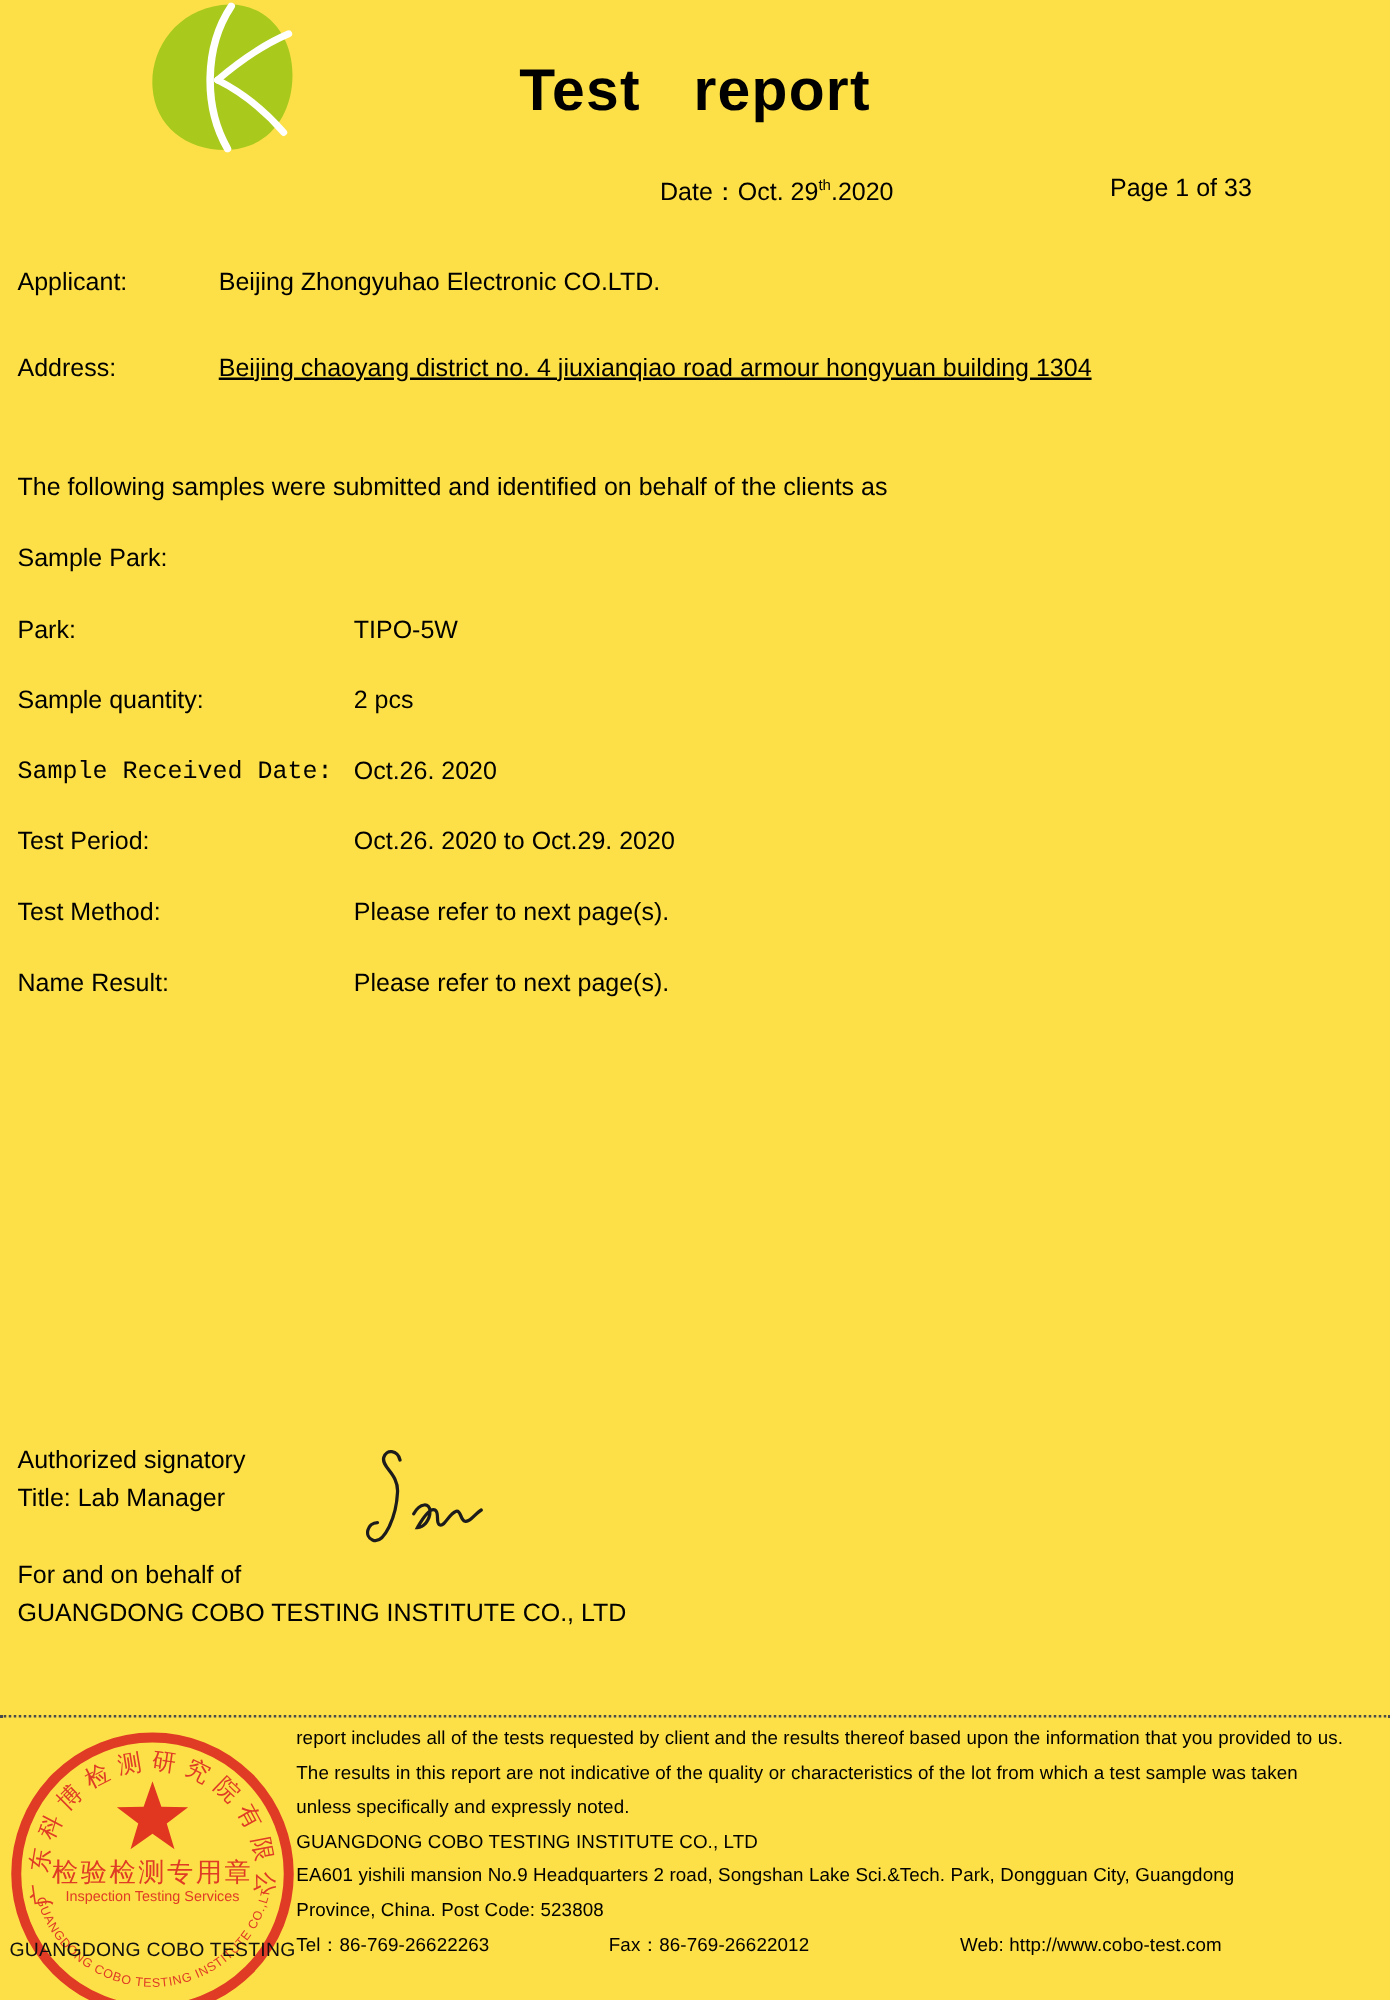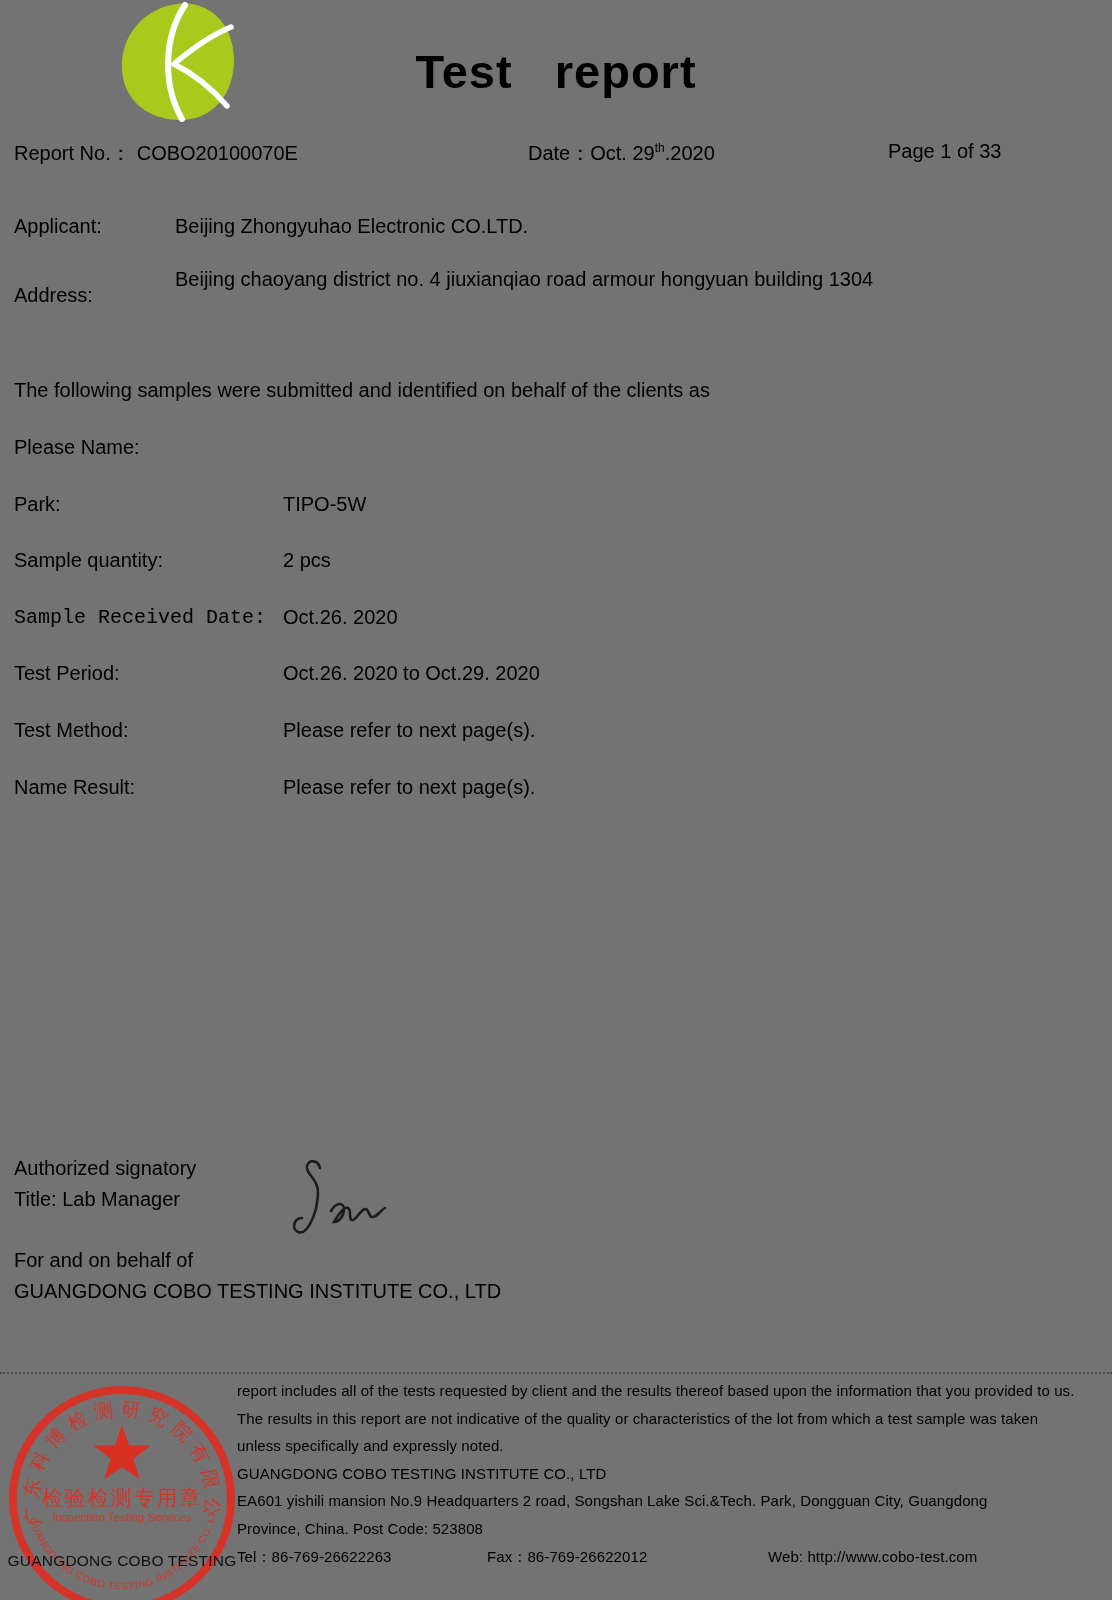--- a/index.html
+++ b/index.html
@@ -1,20 +1,20 @@
 <!DOCTYPE html>
 <html><head>
 <meta charset="utf-8">
 <style>
   html,body{margin:0;padding:0;background:#e8e8e8;}
   .page{
     position:relative;
     width:1112px;height:1600px;
     margin:0 auto;
-    background:#737373;
+    background:#fde047;
     font-family:"Liberation Sans","DejaVu Sans",sans-serif;
     color:#000;
     overflow:hidden;
   }
   .abs{position:absolute;}
   .doc-title{
     left:0;top:44px;width:100%;
     text-align:center;
     font-size:47px;font-weight:bold;
     letter-spacing:1px;
@@ -60,32 +60,31 @@
     <svg width="118" height="120" viewBox="0 0 118 120" aria-hidden="true">
       <path d="M59,2 C22,7 2,38 4,68 C6,99 31,118 62,118 C95,118 116,92 116,58 C116,24 93,-2 59,2 Z" fill="#a9ca1d"></path>
       <path d="M67,3 C45,36 45,84 64,117" stroke="#ffffff" stroke-width="6" fill="none" stroke-linecap="round"></path>
       <path d="M56,62 C76,45 94,33 113,25" stroke="#ffffff" stroke-width="5.5" fill="none" stroke-linecap="round"></path>
       <path d="M56,62 C78,73 96,89 109,104" stroke="#ffffff" stroke-width="5.5" fill="none" stroke-linecap="round"></path>
     </svg>
   </div>
 
   <div class="abs doc-title">Test   report</div>
 
-  <div class="abs hdr-text" style="left:14px;"><span>Report No.：</span><span style="margin-left:6px;">COBO20100070E</span></div>
   <div class="abs hdr-text" style="left:528px;"><span>Date：</span><span>Oct. 29</span><sup>th</sup><span>.2020</span></div>
   <div class="abs hdr-text" style="left:888px;">Page 1 of 33</div>
 
   <div class="abs row-label" style="left:14px;top:215px;">Applicant:</div>
   <div class="abs row-value" style="left:175px;top:215px;">Beijing Zhongyuhao Electronic CO.LTD.</div>
   <div class="abs row-label" style="left:14px;top:284px;">Address:</div>
-  <div class="abs row-value" style="left:175px;top:268px;">Beijing chaoyang district no. 4 jiuxianqiao road armour hongyuan building 1304</div>
+  <div class="abs row-value" style="left:175px;top:284px;text-decoration:underline;">Beijing chaoyang district no. 4 jiuxianqiao road armour hongyuan building 1304</div>
 
   <div class="abs intro-line">The following samples were submitted and identified on behalf of the clients as</div>
 
-  <div class="abs row-label" style="left:14px;top:436px;">Please Name:</div>
+  <div class="abs row-label" style="left:14px;top:436px;">Sample Park:</div>
 
   <div class="abs row-label" style="left:14px;top:493px;">Park:</div>
   <div class="abs row-value" style="left:283px;top:493px;">TIPO-5W</div>
 
   <div class="abs row-label" style="left:14px;top:549px;">Sample quantity:</div>
   <div class="abs row-value" style="left:283px;top:549px;">2 pcs</div>
 
   <div class="abs row-label" style="left:14px;top:606px;font-family:Liberation Mono, monospace;">Sample Received Date:</div>
   <div class="abs row-value" style="left:283px;top:606px;">Oct.26. 2020</div>
 

